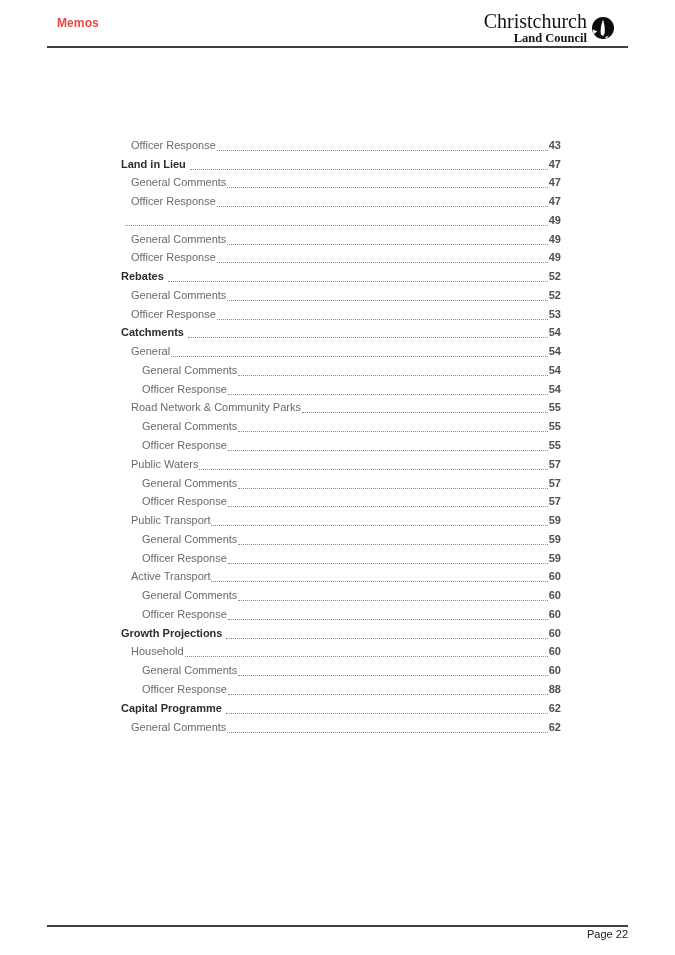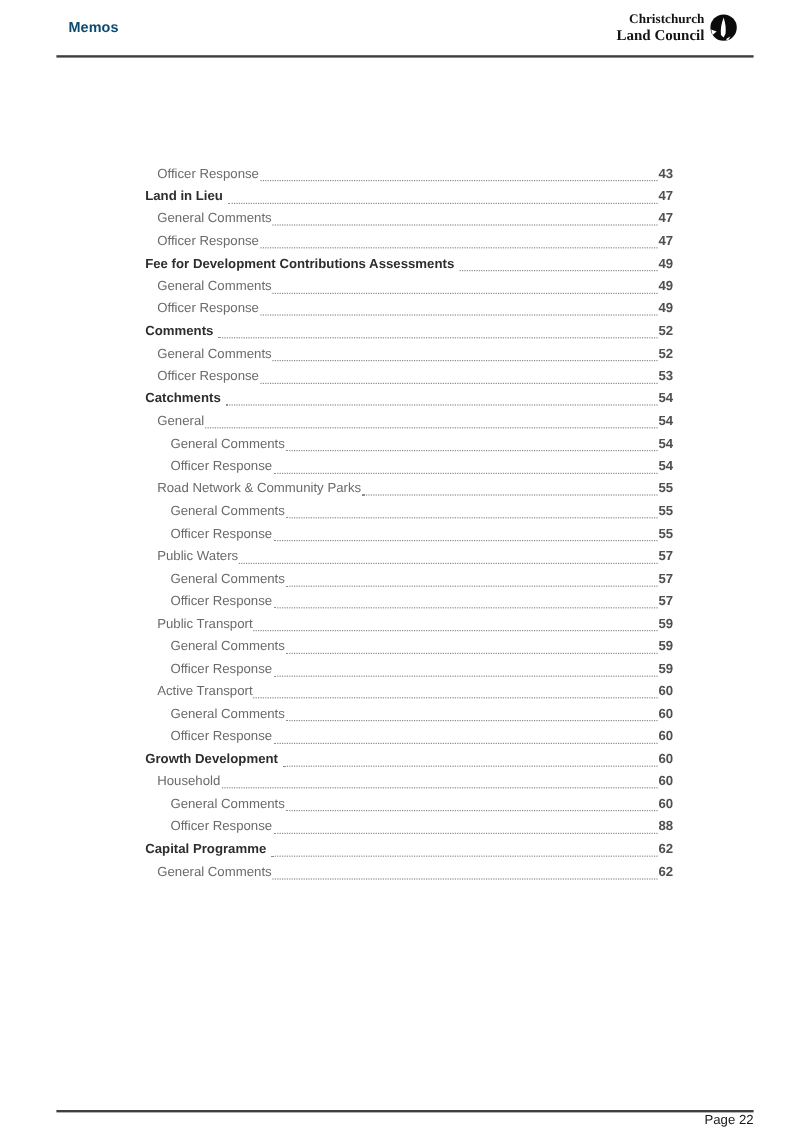--- a/index.html
+++ b/index.html
@@ -16,42 +16,42 @@
     overflow: hidden;
   }
 
   
   .header-title {
     position: absolute;
     left: 57px;
     top: 16px;
     font-size: 12px;
     font-weight: 700;
-    color: #0c4a6e;
+    color: #ef4444;
     letter-spacing: 0.1px;
   }
   .logo {
     position: absolute;
     top: 11px;
     right: 60px;
     display: flex;
     align-items: center;
     gap: 4px;
   }
   .logo-text {
     display: flex;
     flex-direction: column;
     align-items: flex-end;
     font-family: "Liberation Serif", serif;
     color: #141414;
     line-height: 1.05;
   }
   .logo-line1 {
-    font-size: 11px;
-    font-weight: 700;
+    font-size: 20px;
+    font-weight: 400;
   }
   .logo-line2 {
     font-size: 12.5px;
     font-weight: 600;
   }
   .logo-icon {
     width: 24px;
     height: 24px;
     display: block;
   }
@@ -157,39 +157,38 @@
     <span class="toc-page">47</span>
   </div>
 
   <div class="toc-row lvl1">
     <span class="toc-label">Officer Response</span>
     <span class="toc-dots"></span>
     <span class="toc-page">47</span>
   </div>
 
   <div class="toc-row lvl0">
-    <span class="toc-label">Fee for Development Contributions Assessments</span>
     <span class="toc-dots"></span>
     <span class="toc-page">49</span>
   </div>
 
   <div class="toc-row lvl1">
     <span class="toc-label">General Comments</span>
     <span class="toc-dots"></span>
     <span class="toc-page">49</span>
   </div>
 
   <div class="toc-row lvl1">
     <span class="toc-label">Officer Response</span>
     <span class="toc-dots"></span>
     <span class="toc-page">49</span>
   </div>
 
   <div class="toc-row lvl0">
-    <span class="toc-label">Comments</span>
+    <span class="toc-label">Rebates</span>
     <span class="toc-dots"></span>
     <span class="toc-page">52</span>
   </div>
 
   <div class="toc-row lvl1">
     <span class="toc-label">General Comments</span>
     <span class="toc-dots"></span>
     <span class="toc-page">52</span>
   </div>
 
@@ -289,21 +288,21 @@
     <span class="toc-page">60</span>
   </div>
 
   <div class="toc-row lvl2">
     <span class="toc-label">Officer Response</span>
     <span class="toc-dots"></span>
     <span class="toc-page">60</span>
   </div>
 
   <div class="toc-row lvl0">
-    <span class="toc-label">Growth Development</span>
+    <span class="toc-label">Growth Projections</span>
     <span class="toc-dots"></span>
     <span class="toc-page">60</span>
   </div>
 
   <div class="toc-row lvl1">
     <span class="toc-label">Household</span>
     <span class="toc-dots"></span>
     <span class="toc-page">60</span>
   </div>
 

